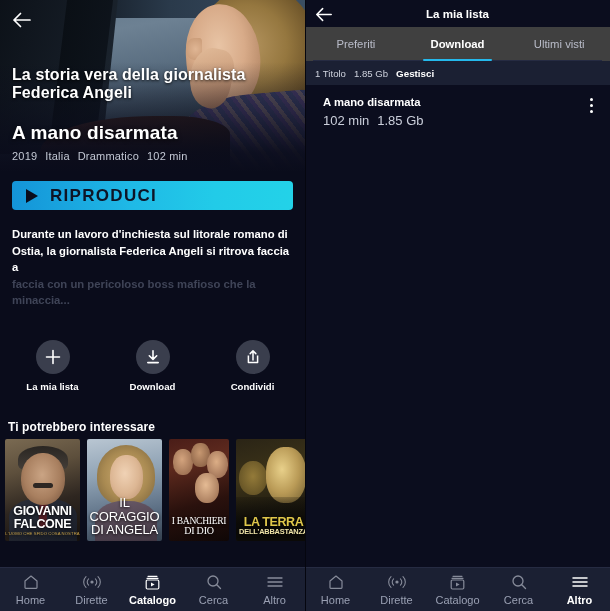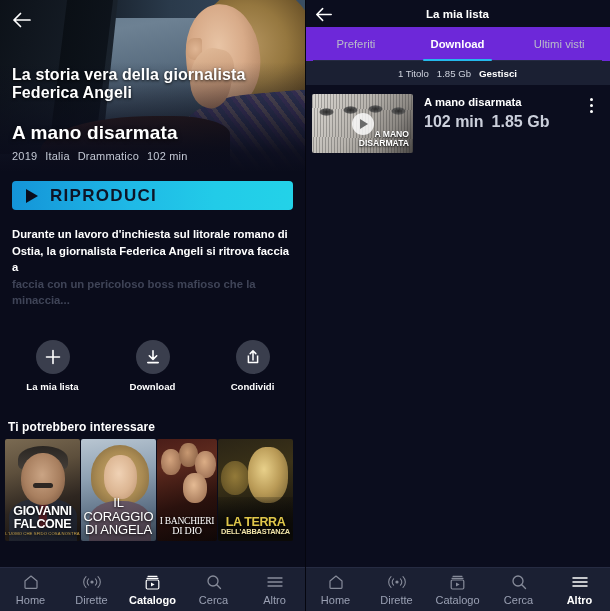--- a/index.html
+++ b/index.html
@@ -133,21 +133,21 @@
     width: 34px; height: 34px; border-radius: 50%; background: #3a3e4d;
     display: flex; align-items: center; justify-content: center; margin-bottom: 7px;
   }
   .action-label { font-size: 9.6px; font-weight: bold; color: #ffffff; }
 
   .reco-title {
     position: absolute; left: 8px; top: 420px;
     font-size: 12px; font-weight: bold; color: #ffffff; letter-spacing: .1px;
   }
   .reco-row {
-    position: absolute; left: 5px; top: 439px; display: flex; gap: 1px;
+    position: absolute; left: 5px; top: 439px; display: flex; gap: 7px;
   }
   .poster {
     width: 75px; height: 102px; border-radius: 2px; overflow: hidden;
     position: relative; cursor: pointer; flex: none;
   }
   .poster.p4 { width: 60px; }
   .poster-art { position: absolute; inset: 0; }
   .poster-cap {
     position: absolute; left: 0; right: 0; bottom: 5px; text-align: center;
     font-family: "Liberation Sans", sans-serif; color: #fff; line-height: 1.02;
@@ -203,41 +203,41 @@
     position: relative; height: 27px; display: flex; align-items: center; justify-content: center;
     background: #0b0d1e;
   }
   .rt-back {
     position: absolute; left: 7px; top: 3px; width: 24px; height: 22px;
     display: flex; align-items: center; justify-content: center; cursor: pointer;
   }
   .rt-title { font-size: 11.6px; font-weight: bold; color: #ffffff; }
 
   .rt-tabs {
-    display: flex; height: 34px; align-items: center; background: #6d28d9;
+    display: flex; height: 34px; align-items: center; background: #404040;
     position: relative;
     justify-content: space-between;
   }
   .rt-tab {
     flex: 1; text-align: center; font-size: 11.3px; color: #b9bcc9; cursor: pointer;
     height: 34px; display: flex; align-items: center; justify-content: center;
     position: relative;
   }
   .rt-tab.active { color: #ffffff; font-weight: bold; }
   .rt-tabs-underline {
     position: absolute; left: 8px; right: 8px; bottom: 0; height: 1px; background: #262b42;
   }
   .rt-tab.active::after {
     content: ""; position: absolute; left: 16px; right: 16px; bottom: 0;
     height: 2.5px; background: #25b9ec; border-radius: 2px;
   }
 
   .rt-summary {
     height: 24px; background: #1b2033; display: flex; align-items: center;
-    padding: 0 23px; justify-content: center;
+    padding: 0 10px; justify-content: flex-start;
   }
   .rt-summary-left { font-size: 9.6px; color: #cfd3de; }
   .rt-summary-left span { margin-right: 8px; }
   .rt-manage { font-size: 9.8px; font-weight: bold; color: #ffffff; cursor: pointer; }
 
   .dl-item { display: flex; align-items: flex-start; padding: 9px 10px 0 7px; }
   .dl-thumb {
     width: 101px; height: 59px; border-radius: 2px; position: relative; overflow: hidden;
     flex: none; cursor: pointer;
     background: linear-gradient(120deg,#d9d6d1 0%, #b8b4ae 45%, #8d8984 75%, #4a4745 100%);
@@ -262,21 +262,21 @@
     border-top: 5px solid transparent; border-bottom: 5px solid transparent;
     margin-left: 3px;
   }
   .dl-thumb-cap {
     position: absolute; right: 4px; bottom: 4px; text-align: right;
     font-size: 8.6px; font-weight: bold; color: #ffffff; line-height: 9.6px;
     text-shadow: 0 1px 2px rgba(0,0,0,.9);
   }
   .dl-info { flex: 1; padding-left: 11px; padding-top: 2px; }
   .dl-name { font-size: 11.3px; font-weight: bold; color: #ffffff; margin-bottom: 5px; }
-  .dl-meta { font-size: 16px; color: #cbcfdb; font-weight: bold; }
+  .dl-meta { font-size: 13px; color: #cbcfdb; }
   .dl-meta span { margin-right: 8px; }
   .dl-kebab {
     width: 18px; display: flex; flex-direction: column; align-items: center;
     gap: 3px; padding-top: 4px; cursor: pointer;
   }
   .dl-kebab i { width: 3px; height: 3px; background: #ffffff; border-radius: 50%; display: block; }
 
   
   .tabbar {
     position: absolute; left: 0; bottom: 0; width: 305px; height: 44px;
@@ -500,34 +500,20 @@
     </div>
 
     <div class="rt-summary">
       <div class="rt-summary-left">
         <span>1 Titolo</span><span>1.85 Gb</span>
       </div>
       <div class="rt-manage">Gestisci</div>
     </div>
 
     <div class="dl-item">
-      <div class="dl-thumb">
-        <div class="dl-eye e1"></div>
-          <div class="dl-eye e2"></div>
-          <div class="dl-eye e3"></div>
-          <div class="dl-eye e4"></div>
-        <div class="dl-thumb-lines"></div>
-        <div class="dl-play">
-            <i></i>
-          </div>
-        <div class="dl-thumb-cap">
-          <div>A MANO</div>
-          <div>DISARMATA</div>
-        </div>
-      </div>
       <div class="dl-info">
         <div class="dl-name">A mano disarmata</div>
         <div class="dl-meta">
           <span>102 min</span><span>1.85 Gb</span>
         </div>
       </div>
       <div class="dl-kebab">
         <i></i>
           <i></i>
           <i></i>

